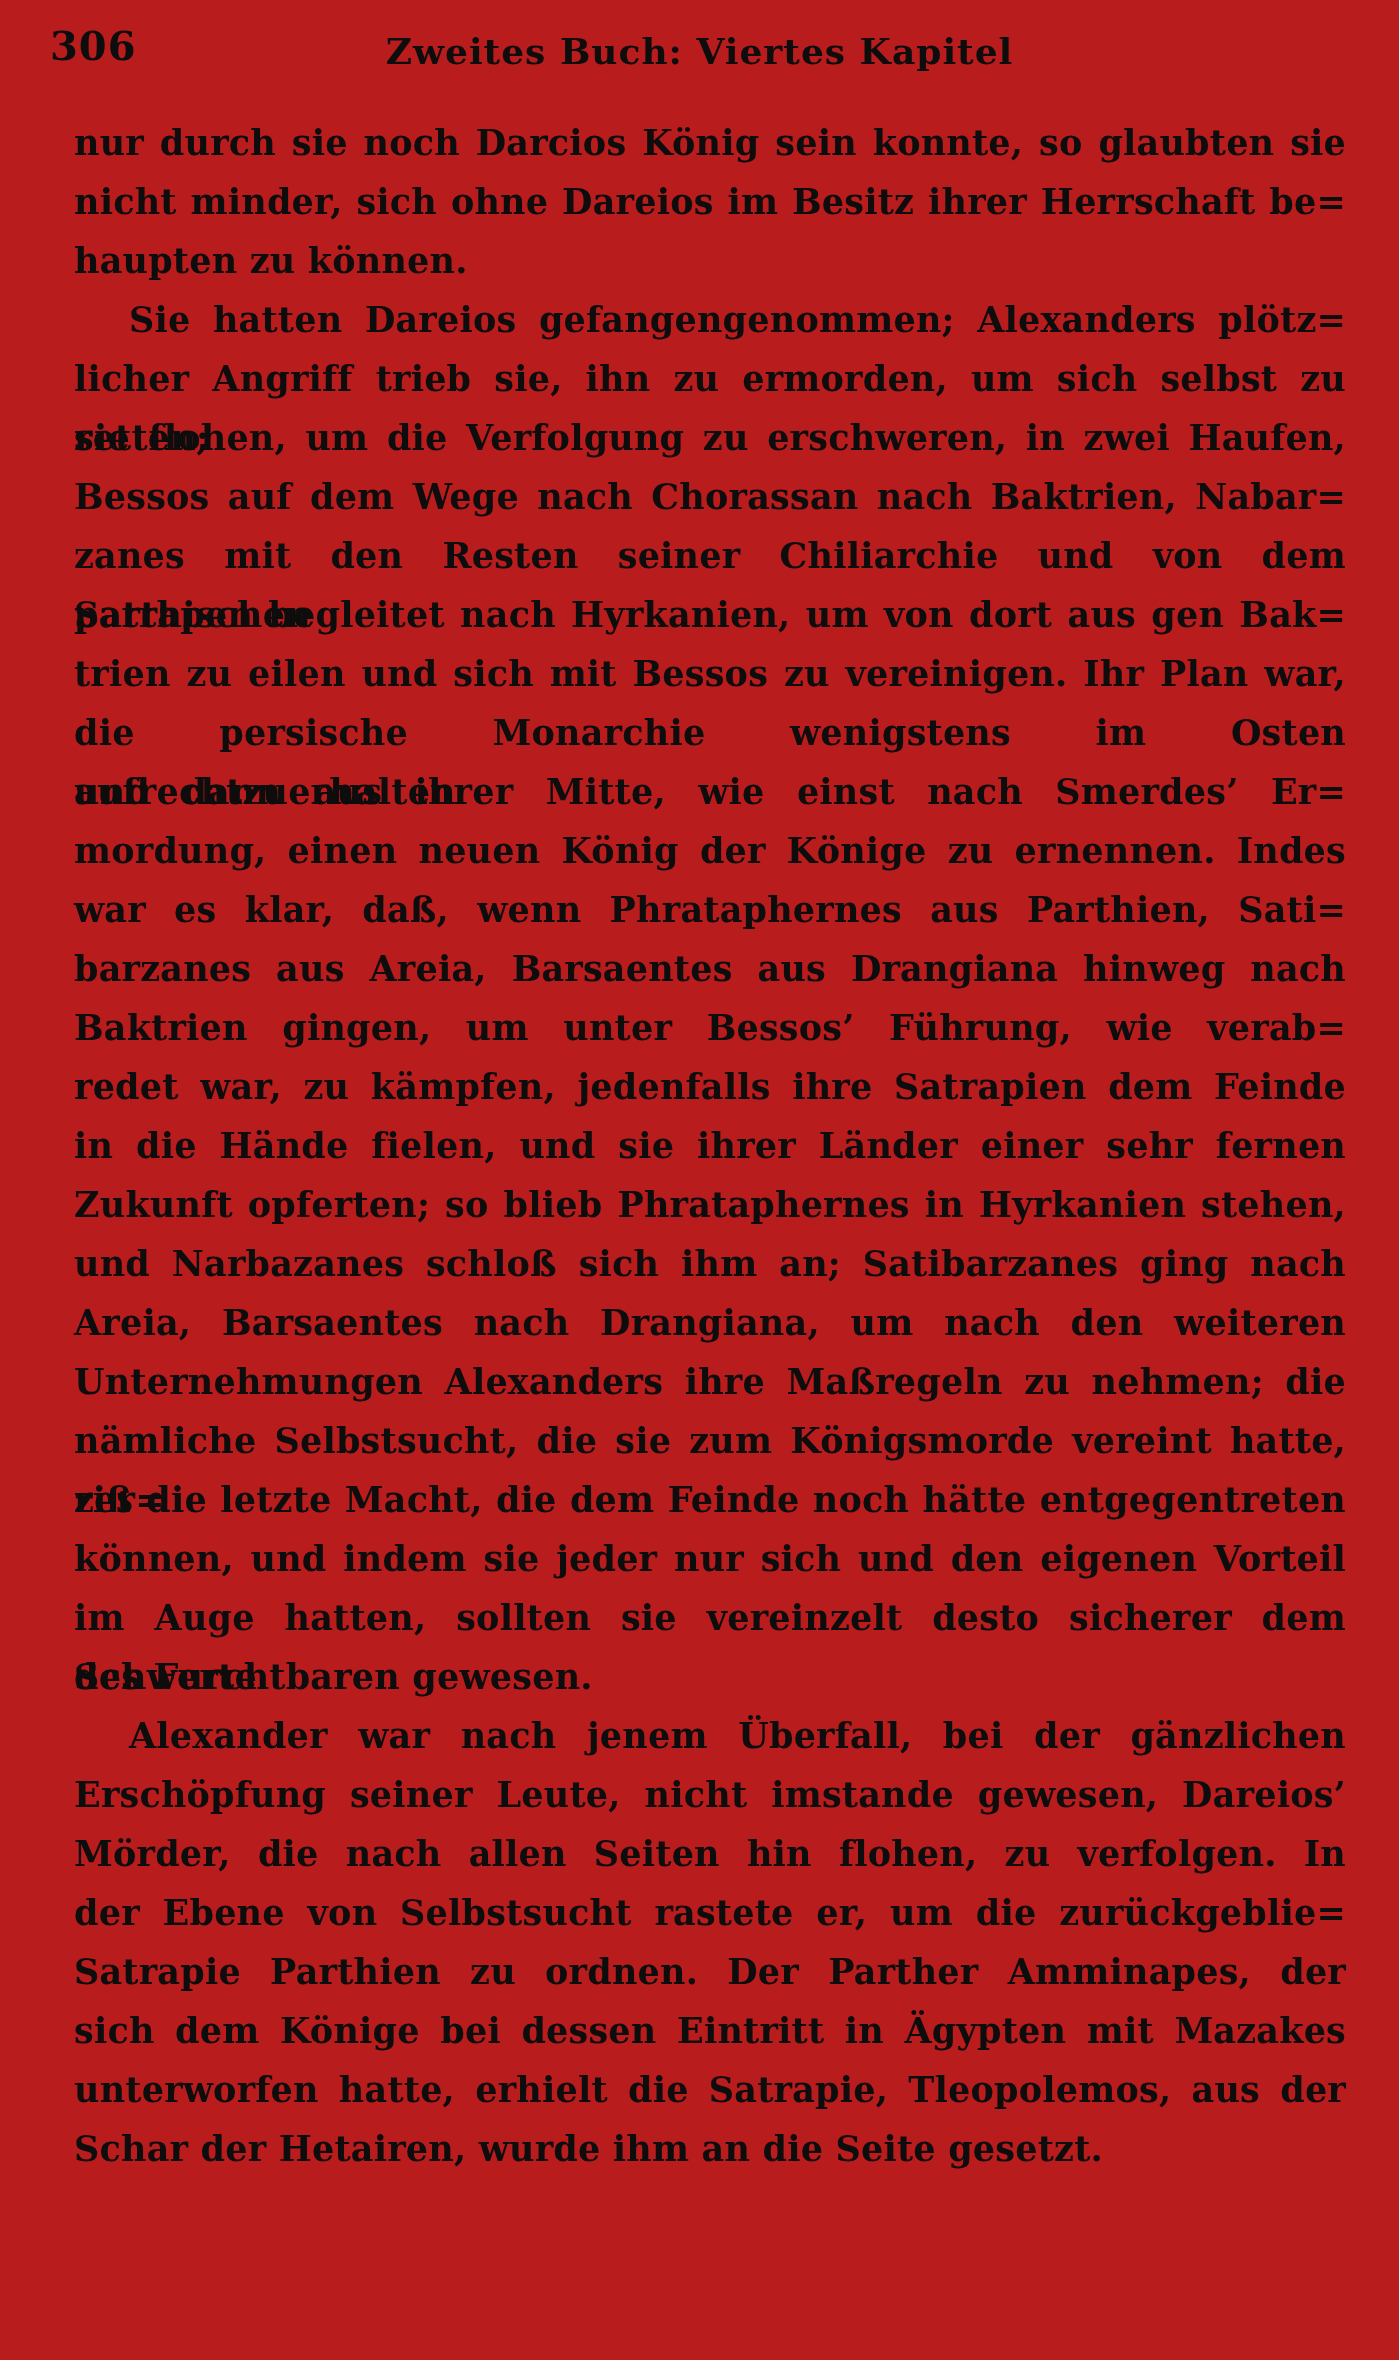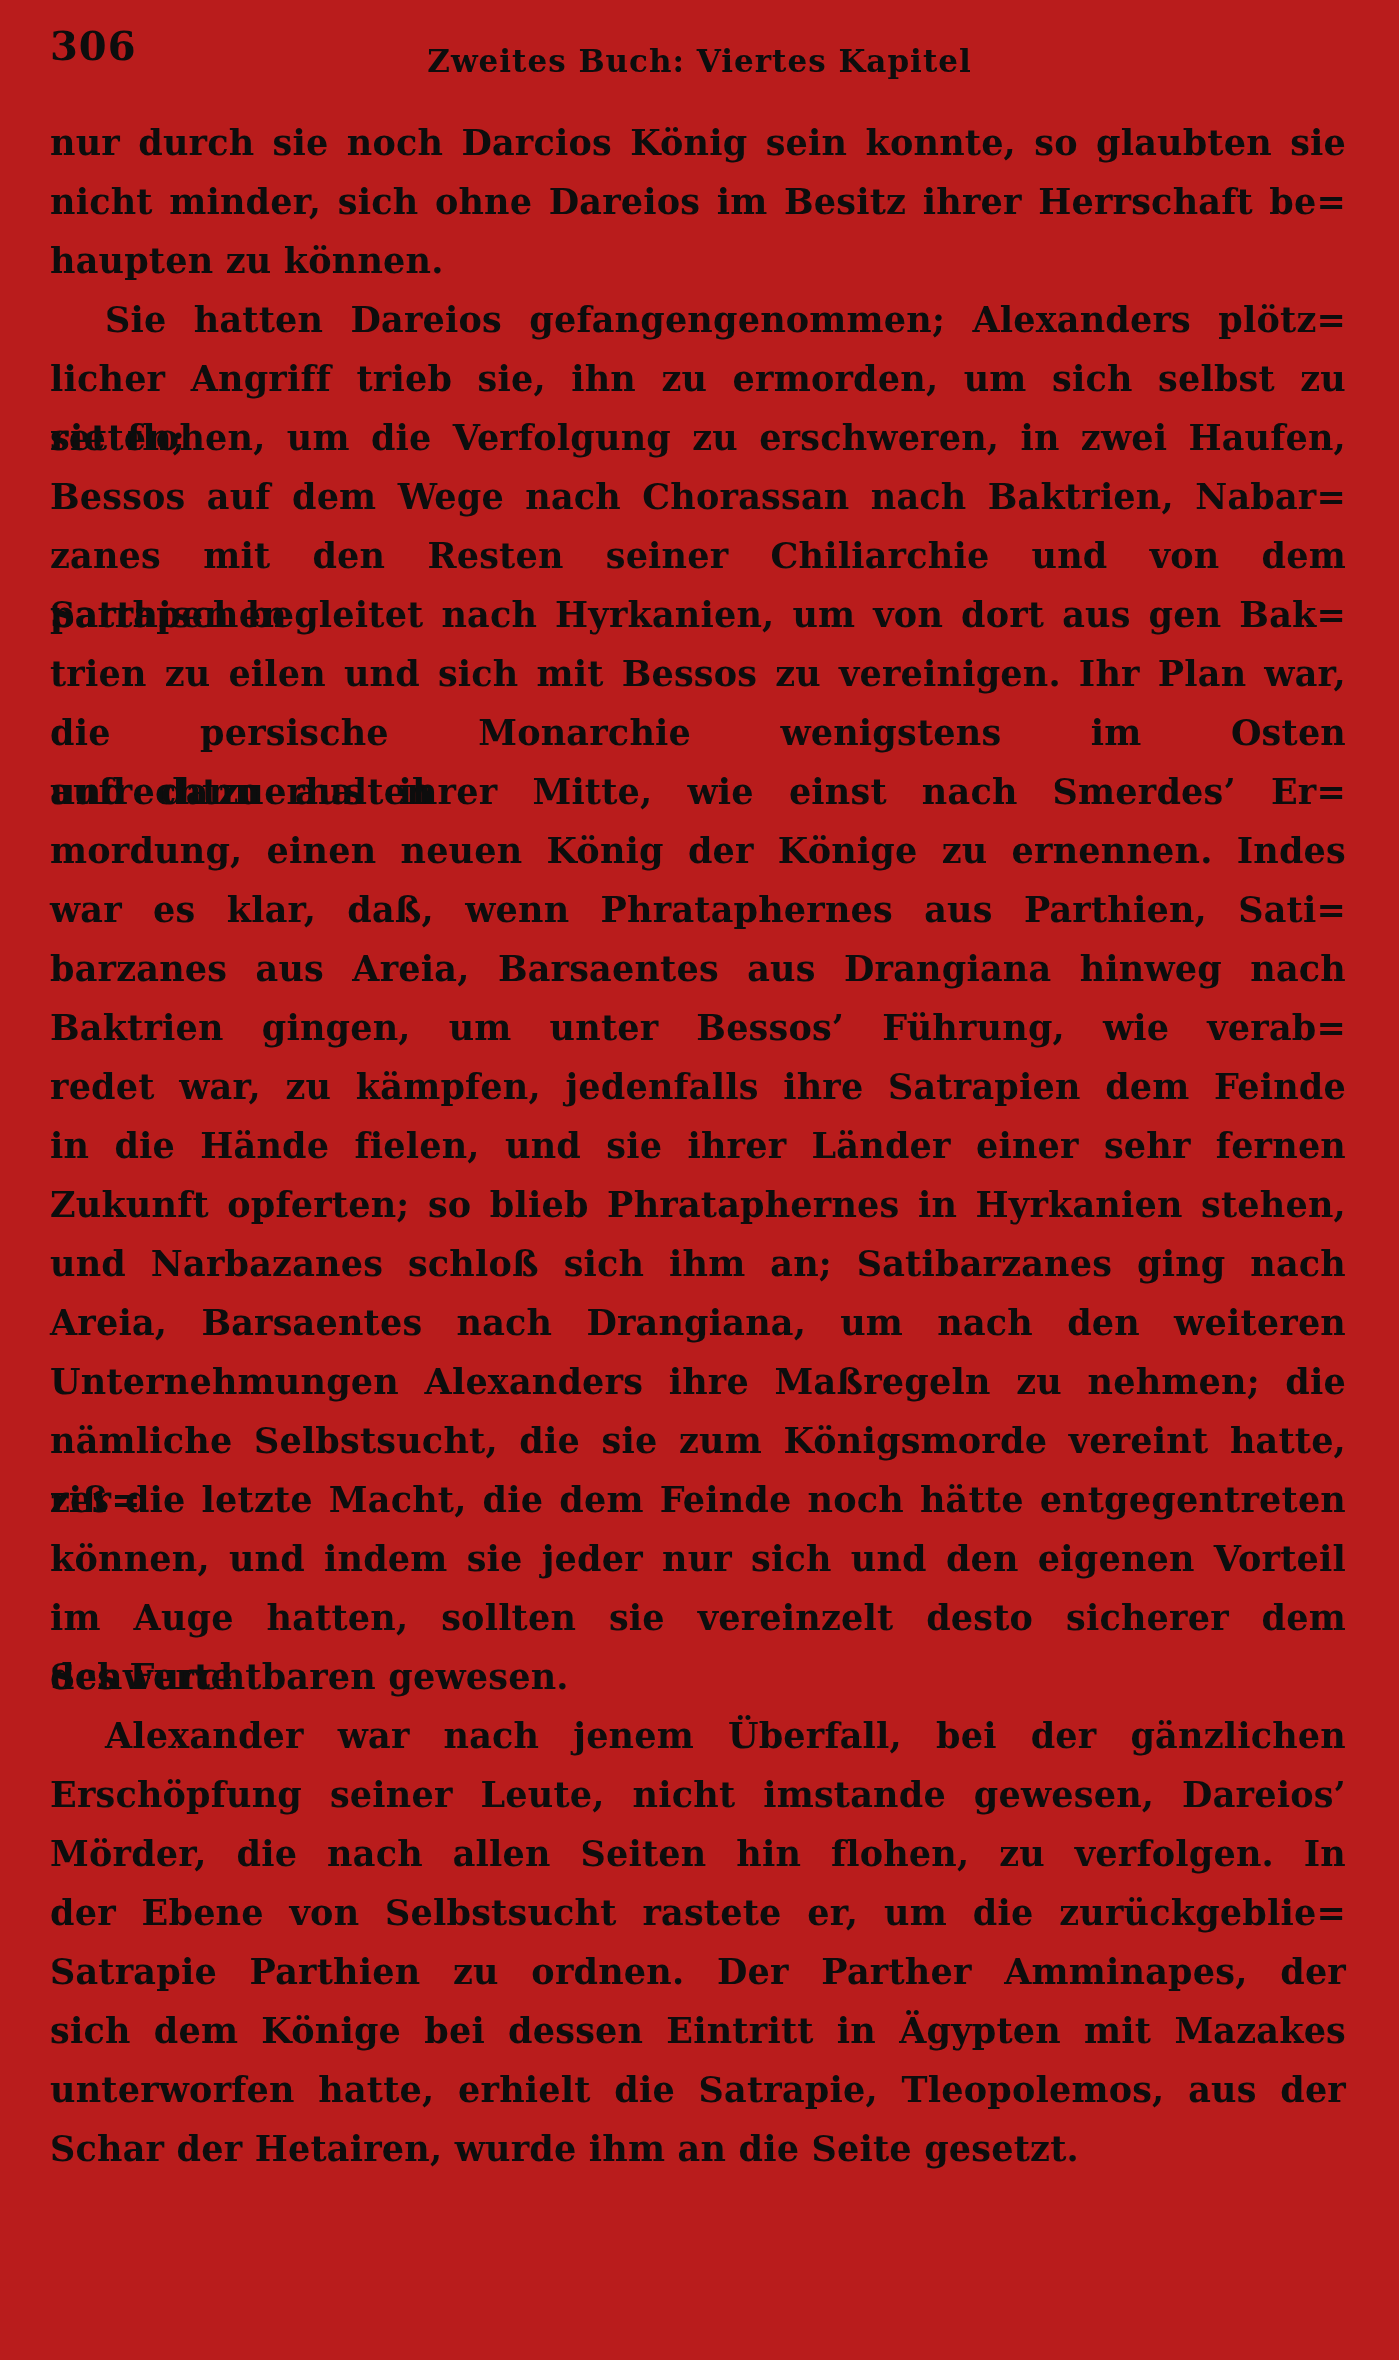--- a/index.html
+++ b/index.html
@@ -17,40 +17,41 @@
     left: 50px;
     top: 22px;
     font-size: 40px;
     font-weight: bold;
     letter-spacing: 1px;
   }
   .header-title {
     position: absolute;
     left: 0;
     right: 0;
-    top: 43px;
+    top: 30px;
     text-align: center;
-    font-size: 31px;
+    font-size: 36px;
     font-weight: bold;
     letter-spacing: 1px;
   }
   .text-block {
     position: absolute;
     left: 50px;
     top: 113px;
     width: 1296px;
   }
   .line {
     font-size: 35px;
     font-weight: bold;
     height: 59px;
     line-height: 59px;
     text-align: justify;
     text-align-last: justify;
     letter-spacing: 0.2px;
+    margin-left: 24px;
   }
   .line.para-end {
     text-align-last: left;
   }
   .line.indent {
     text-indent: 55px;
   }
 </style>
 </head>
 <body>

